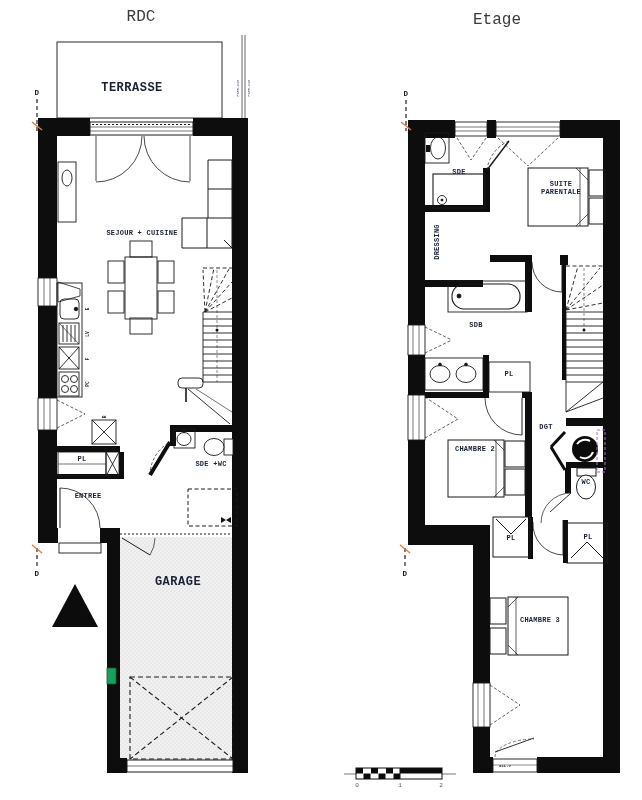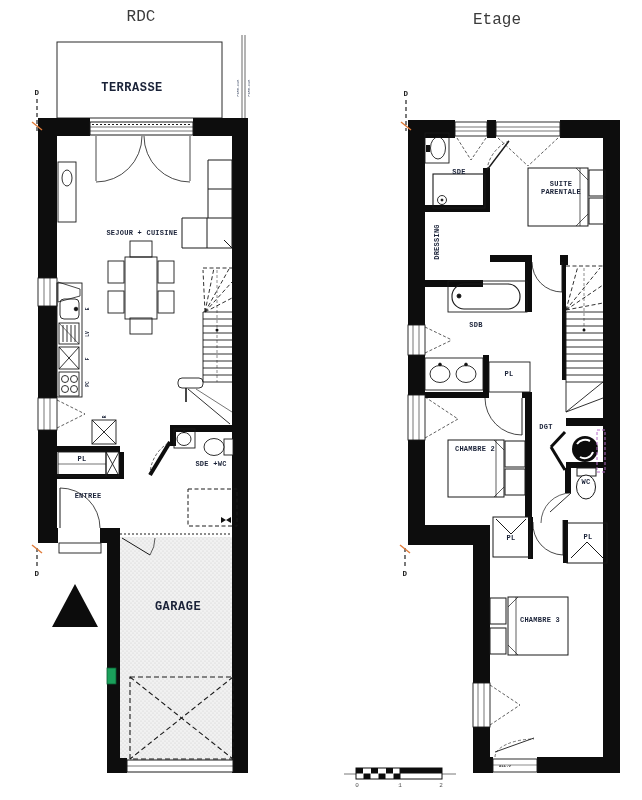--- a/index.html
+++ b/index.html
@@ -420,21 +420,21 @@
 <div class="lbl pv rot" style="left:249px;top:88px">PARE-VUE</div>
 <div class="lbl" style="left:142px;top:233px">SEJOUR + CUISINE</div>
 <div class="lbl tinyr rot" style="left:87px;top:309px">E</div>
 <div class="lbl tinyr rot" style="left:87px;top:334px">LV</div>
 <div class="lbl tinyr rot" style="left:87px;top:359px">F</div>
 <div class="lbl tinyr rot" style="left:87px;top:384px">PC</div>
 <div class="lbl tinyr rot" style="left:104px;top:417px">R</div>
 <div class="lbl" style="left:82px;top:459px">PL</div>
 <div class="lbl" style="left:88px;top:496px">ENTREE</div>
 <div class="lbl" style="left:211px;top:464px">SDE +WC</div>
-<div class="lbl big" style="left:178px;top:607px">GARAGE</div>
+<div class="lbl big" style="left:178px;top:582px">GARAGE</div>
 <div class="lbl dmark" style="left:37px;top:93px">D</div>
 <div class="lbl dmark" style="left:37px;top:574px">D</div>
 
 <div class="lbl" style="left:459px;top:172px">SDE</div>
 <div class="lbl wrap" style="left:561px;top:188px">SUITE PARENTALE</div>
 <div class="lbl rot" style="left:437px;top:242px">DRESSING</div>
 <div class="lbl" style="left:476px;top:325px">SDB</div>
 <div class="lbl" style="left:509px;top:374px">PL</div>
 <div class="lbl" style="left:546px;top:427px">DGT</div>
 <div class="lbl" style="left:475px;top:449px">CHAMBRE 2</div>

